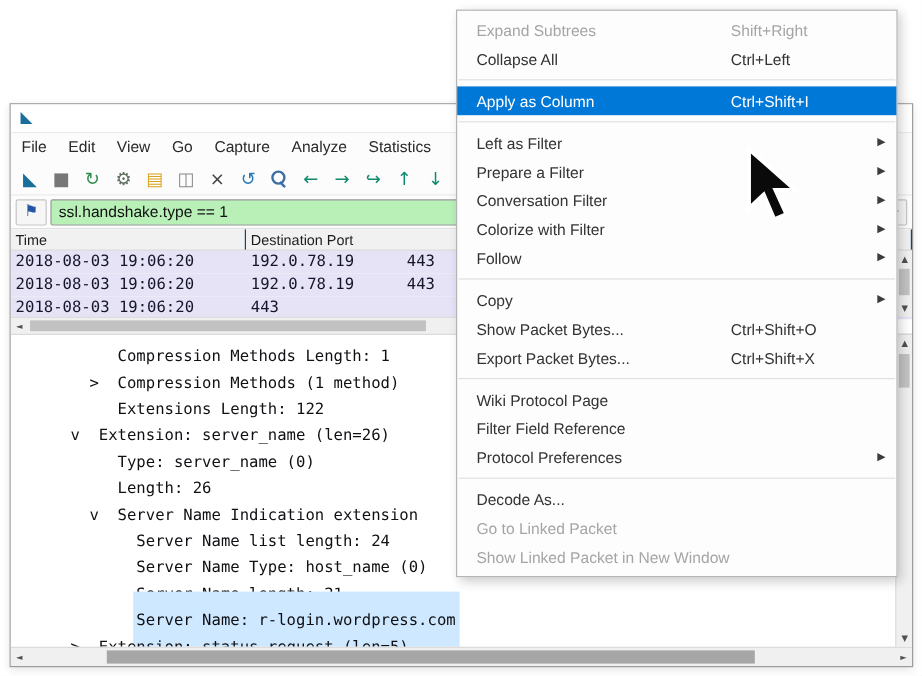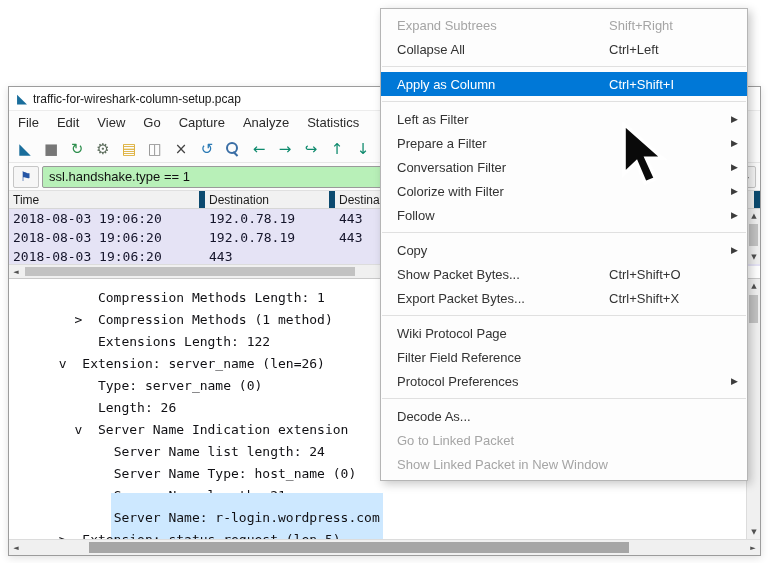--- a/index.html
+++ b/index.html
@@ -36,21 +36,21 @@
     border:1px solid #9a9a9a;font-family:"Liberation Sans",sans-serif;font-size:13px;
     color:#111;padding:0 6px;border-radius:2px;outline:none}
   .plus-btn{width:22px;height:22px;border:1px solid #c6c6c6;background:#f6f6f6;display:flex;
     align-items:center;justify-content:center;font-size:15px;color:#333;border-radius:2px}
 
   
   .packet-area{position:relative;height:88px;background:#fff;border-bottom:1px solid #c9c9c9;
     flex:none;overflow:hidden}
   .pl-header{display:flex;height:18px;background:#f1f1f1;border-bottom:1px solid #d6d6d6;
     font-size:12px;color:#1c1c1c}
-  .pl-hcell{border-right:6px solid #0c4a6e;padding:1px 4px;line-height:16px;
+  .pl-hcell{border-right:1px solid #0c4a6e;padding:1px 4px;line-height:16px;
     white-space:nowrap;overflow:hidden}
   .pl-col-0{width:196px}.pl-col-1{width:130px}.pl-col-2{flex:1}
   .pl-row{display:flex;height:19px;background:var(--color-row_lavender,#e5e3f5);
     font-family:"DejaVu Sans Mono",monospace;font-size:13px;color:#14142a}
   .pl-cell{padding:0 4px;line-height:19px;white-space:nowrap;overflow:hidden}
 
   
   .vscroll{position:absolute;width:14px;background:#f0f0f0;border-left:1px solid #dcdcdc}
   .hscroll{position:absolute;height:14px;background:#f0f0f0;border-top:1px solid #dcdcdc}
   .scroll-arrow{position:absolute;width:14px;height:14px;display:flex;align-items:center;
@@ -88,21 +88,20 @@
 </style>
 </head>
 <body>
 
 <div class="screen">
 
   <div class="app-window">
 
     <div class="titlebar">
       <span class="win-icon">◣</span>
-      <span class="win-title">traffic-for-wireshark-column-setup.pcap</span>
     </div>
 
     <div class="menubar">
         <div class="mb-item">File</div>
         <div class="mb-item">Edit</div>
         <div class="mb-item">View</div>
         <div class="mb-item">Go</div>
         <div class="mb-item">Capture</div>
         <div class="mb-item">Analyze</div>
         <div class="mb-item">Statistics</div>
@@ -129,21 +128,20 @@
       <div class="bookmark-btn">
         <span>⚑</span>
       </div>
       <input class="filter-input" readonly="" value="ssl.handshake.type == 1" style="">
       <div class="plus-btn">+</div>
     </div>
 
     <div class="packet-area">
       <div class="pl-header">
           <div class="pl-hcell pl-col-0">Time</div>
-          <div class="pl-hcell pl-col-1">Destination</div>
           <div class="pl-hcell pl-col-2">Destination Port</div>
         </div>
       <div>
           <div class="pl-row">
             <div class="pl-cell pl-col-0">2018-08-03 19:06:20</div>
             <div class="pl-cell pl-col-1">192.0.78.19</div>
             <div class="pl-cell pl-col-2">443</div>
           </div>
           <div class="pl-row">
             <div class="pl-cell pl-col-0">2018-08-03 19:06:20</div>

